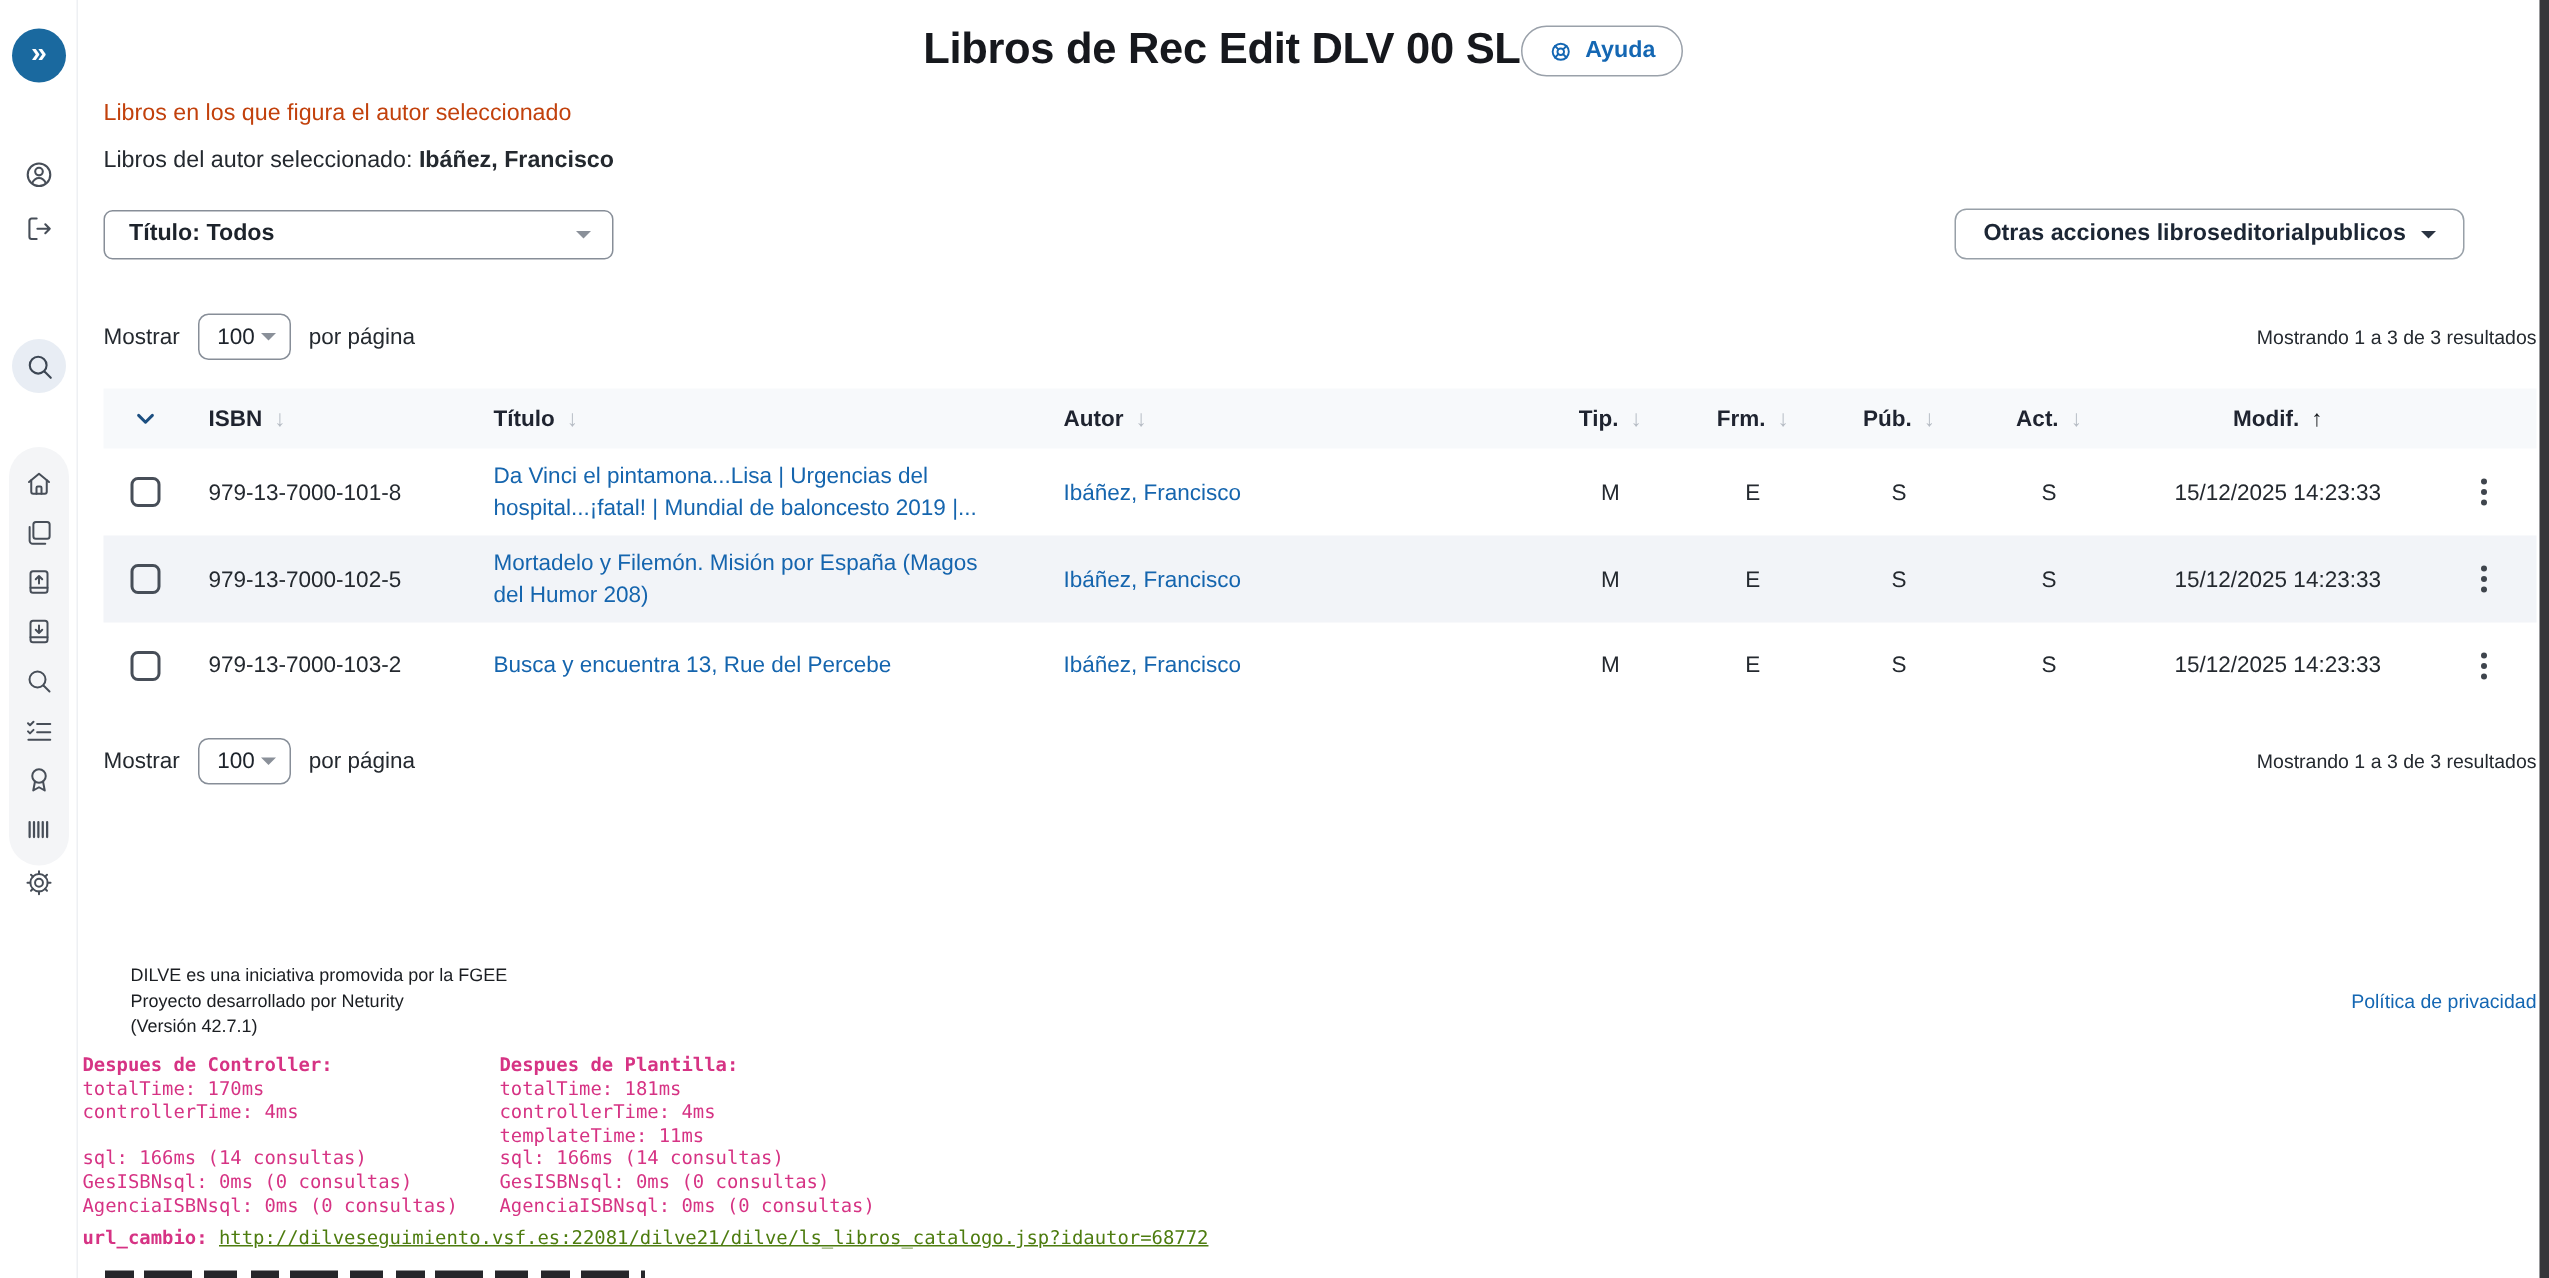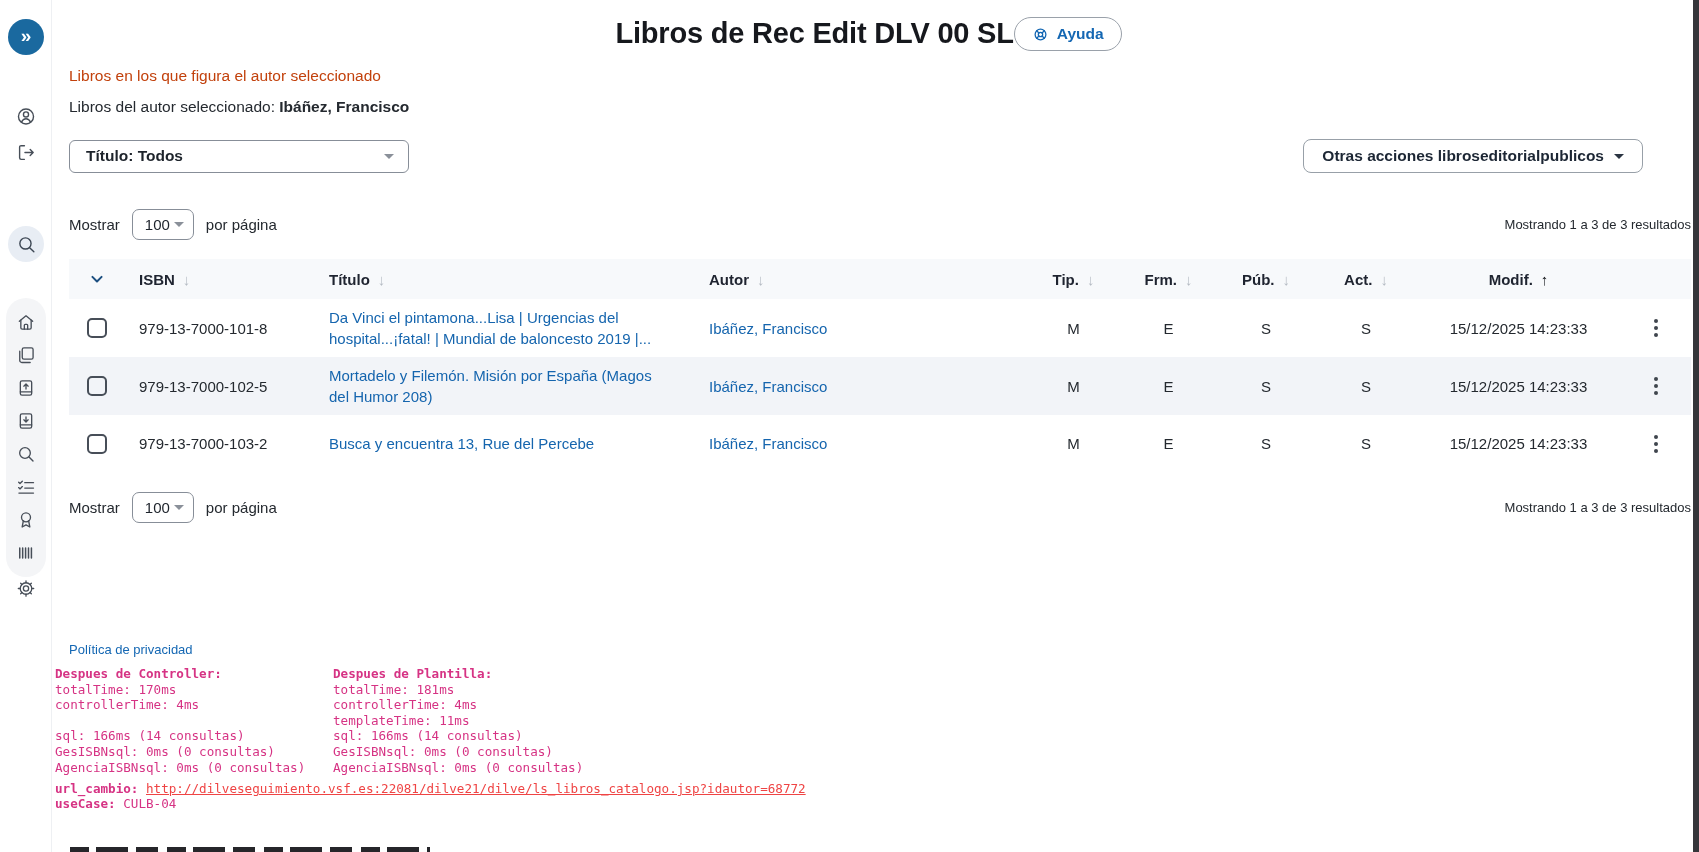--- a/index.html
+++ b/index.html
@@ -85,21 +85,21 @@
   
   .debug { margin-left: -14px; margin-top: 9px; display: flex; gap: 10px;
     font-family: "DejaVu Sans Mono", "Liberation Mono", monospace; font-size: 12.6px; line-height: 15.6px; color: #d63384; }
   .dbg-col { min-width: 268px; }
   .dbg-title { font-weight: 700; }
   .dbg-line { min-height: 15.6px; white-space: pre; }
   .url-line, .usecase-line { margin-left: -14px; font-family: "DejaVu Sans Mono", "Liberation Mono", monospace;
     font-size: 12.6px; line-height: 14.5px; color: #d63384; }
   .url-line { margin-top: 7px; }
   .dbg-label { font-weight: 700; }
-  .url-link { color: #ef4444; text-decoration: underline; }
+  .url-link { color: #4d7c0f; text-decoration: underline; }
   .clipped-strip { position: absolute; left: 70px; top: 847px; width: 360px; height: 5px;
     background: repeating-linear-gradient(90deg, #26262a 0 19px, transparent 19px 26px, #26262a 26px 58px, transparent 58px 66px, #26262a 66px 88px, transparent 88px 97px); }
 </style>
 </head>
 <body>
 
 <div class="right-strip"></div>
 
 <nav class="sidebar">
   <button class="toggle-btn">
@@ -343,20 +343,25 @@
       <div class="select-box pp-select">
         <span class="sel-text">100</span>
         <span class="caret"></span>
       </div>
       <span>por página</span>
     </div>
     <span class="results-text">Mostrando 1 a 3 de 3 resultados</span>
   </div>
 
   <div class="site-footer">
+    <div class="footer-left">
+      <div>DILVE es una iniciativa promovida por la FGEE</div>
+      <div>Proyecto desarrollado por Neturity</div>
+      <div>(Versión 42.7.1)</div>
+    </div>
     <a class="privacy-link">Política de privacidad</a>
   </div>
 
   <div class="debug">
     <div class="dbg-col">
       <div class="dbg-line dbg-title">Despues de Controller:</div>
       <div class="dbg-line">totalTime: 170ms</div>
       <div class="dbg-line">controllerTime: 4ms</div>
       <div class="dbg-line"></div>
       <div class="dbg-line">sql: 166ms (14 consultas)</div>
@@ -371,20 +376,16 @@
       <div class="dbg-line">sql: 166ms (14 consultas)</div>
       <div class="dbg-line">GesISBNsql: 0ms (0 consultas)</div>
       <div class="dbg-line">AgenciaISBNsql: 0ms (0 consultas)</div>
     </div>
   </div>
 
   <div class="url-line">
     <span class="dbg-label">url_cambio:</span>
     <a class="url-link">http://dilveseguimiento.vsf.es:22081/dilve21/dilve/ls_libros_catalogo.jsp?idautor=68772</a>
   </div>
-  <div class="usecase-line">
-    <span class="dbg-label">useCase:</span>
-    <span>CULB-04</span>
-  </div>
 
 </main>
 
 <div class="clipped-strip"></div>
 
 </body></html>

